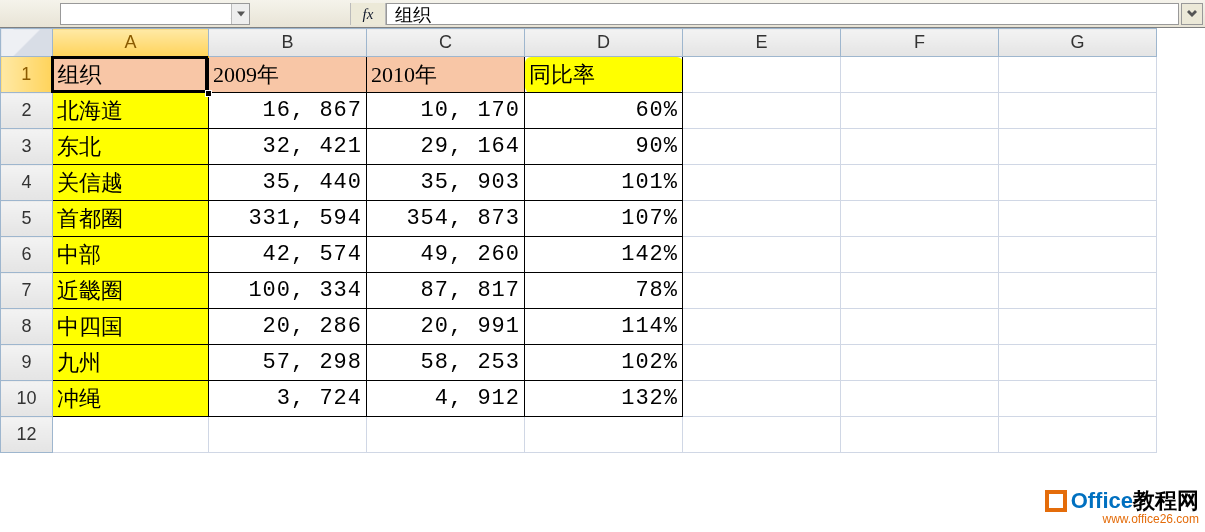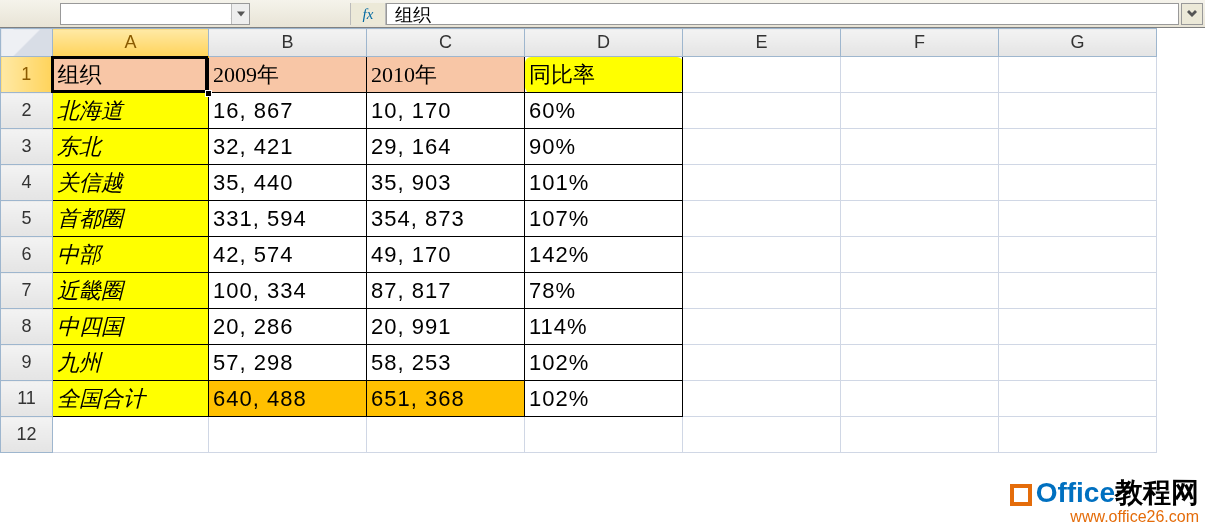--- a/index.html
+++ b/index.html
@@ -3,21 +3,21 @@
   <meta charset="utf-8">
   <style>
     * { box-sizing: border-box; margin: 0; padding: 0; }
     body { font-family: "SimSun", "宋体", serif; font-size: 20px; background: #fff; overflow: hidden; width: 1205px; height: 532px; position: relative; }
     
     .formula-bar { display: flex; align-items: center; height: 28px; border-bottom: 1px solid #808080; background: #ece9d8 linear-gradient(#f5f3eb,#e8e4d6); }
     .namebox-wrap { display: flex; align-items: center; width: 260px; }
     .namebox { width: 190px; height: 22px; background: #fff; border: 1px solid #999; margin-left: 60px; display: flex; align-items: center; justify-content: flex-end; font-family: Arial; font-size: 15px; position: relative; }
     .namebox-dd { position: absolute; right: 0; top: 0; bottom: 0; width: 18px; border-left: 1px solid #bbb; display:flex; align-items:center; justify-content:center; background:#eee; }
     .namebox-dd svg { width:8px; height:6px; }
-    .fx-label { width: 36px; text-align: center; font-style: italic; font-family: "Times New Roman"; font-size: 15px; color:#0369a1; border-left:1px solid #bbb; border-right:1px solid #bbb; height:22px; line-height:22px; background:#ece9d8; }
+    .fx-label { width: 36px; text-align: center; font-style: italic; font-family: "Times New Roman"; font-size: 15px; color:#0f172a; border-left:1px solid #bbb; border-right:1px solid #bbb; height:22px; line-height:22px; background:#ece9d8; }
     .formula-input { flex: 1; height: 22px; background: #fff; border: 1px solid #999; padding: 0 8px; font-family: "SimSun"; font-size: 18px; line-height:22px; }
     .fb-expand { width: 22px; height:22px; border:1px solid #999; background:#ece9d8; display:flex; align-items:center; justify-content:center; margin:0 2px 0 2px; }
     .fb-expand svg { width:10px; height:8px; }
     
     .sheet-area { position: relative; width: 100%; }
     table.sheet { border-collapse: collapse; table-layout: fixed; }
     
     th.corner, th.colhdr, th.rowhdr {
       background: linear-gradient(#f3f3f3,#e4e4e4);
       border: 1px solid #9eb6ce; font-weight: normal; font-family: Arial; font-size: 18px; color:#333;
@@ -35,34 +35,34 @@
     .colD { width: 158px; }
     .colEFG { width: 158px; }
     
     td { border: 1px solid #d0d7e5; height: 36px; padding: 0 4px; font-size: 22px; background:#fff; vertical-align: middle; line-height:1; }
     
     
     td.brd { border: 1px solid #000; }
     
     td.hdr-yellow { background: #ffff00; border-radius: 6px; }
     td.hdr-salmon { background: #f8c6a6; }
-    td.row-yellow { background: #ffff00; font-style: italic; }
+    td.row-yellow { background: #ffff00; }
     td.total-org { background: #ffc000; }
     
     td.txt { text-align: left; }
-    td.num { font-family: Liberation Sans, sans-serif; letter-spacing:1px; }
+    td.num { text-align: right; font-family: Liberation Mono, monospace; letter-spacing:1px; }
     
     
     .active-ring { position:absolute; border: 3px solid #000; pointer-events:none; }
     .fill-handle { position:absolute; width:7px; height:7px; background:#000; border:1px solid #fff; pointer-events:none; }
     
     .watermark { position:absolute; right:6px; bottom:6px; text-align:right; font-family: "Microsoft YaHei", Arial; line-height:1.1; }
-    .watermark .line1 { font-size: 28px; font-weight:bold;padding-left:19px; }
+    .watermark .line1 { font-size: 22px; font-weight:bold;padding-left:19px; }
     .watermark .line1 .blue { color:#0070c0; }
-    .watermark .line2 { font-size: 16px; color:#e46c0a; }
+    .watermark .line2 { font-size: 12px; color:#e46c0a; }
     .wm-ico { display:inline-block; width:22px; height:22px; background:#e46c0a; margin-right:4px; vertical-align:-4px; position:relative; }
     .wm-ico::after { content:""; position:absolute; inset:4px; background:#fff; }
   </style>
 </head>
 <body>
 
 <div class="formula-bar">
   <div class="namebox-wrap">
     <div class="namebox">
       <span>A1</span>
@@ -153,21 +153,21 @@
     <td class="brd num">354, 873</td>
     <td class="brd num">107%</td>
     <td></td>
           <td></td>
           <td></td>
   </tr>
   <tr>
     <th class="rowhdr">6</th>
     <td class="brd row-yellow txt">中部</td>
     <td class="brd num">42, 574</td>
-    <td class="brd num">49, 170</td>
+    <td class="brd num">49, 260</td>
     <td class="brd num">142%</td>
     <td></td>
           <td></td>
           <td></td>
   </tr>
   <tr>
     <th class="rowhdr">7</th>
     <td class="brd row-yellow txt">近畿圈</td>
     <td class="brd num">100, 334</td>
     <td class="brd num">87, 817</td>
@@ -190,25 +190,25 @@
     <th class="rowhdr">9</th>
     <td class="brd row-yellow txt">九州</td>
     <td class="brd num">57, 298</td>
     <td class="brd num">58, 253</td>
     <td class="brd num">102%</td>
     <td></td>
           <td></td>
           <td></td>
   </tr>
   <tr>
-    <th class="rowhdr">11</th>
-    <td class="brd row-yellow txt">全国合计</td>
-    <td class="brd total-org num">640, 488</td>
-    <td class="brd total-org num">651, 368</td>
-    <td class="brd num">102%</td>
+    <th class="rowhdr">10</th>
+    <td class="brd row-yellow txt">冲绳</td>
+    <td class="brd num">3, 724</td>
+    <td class="brd num">4, 912</td>
+    <td class="brd num">132%</td>
     <td></td>
           <td></td>
           <td></td>
   </tr>
   <tr>
     <th class="rowhdr">12</th>
     <td></td>
           <td></td>
           <td></td>
           <td></td>

